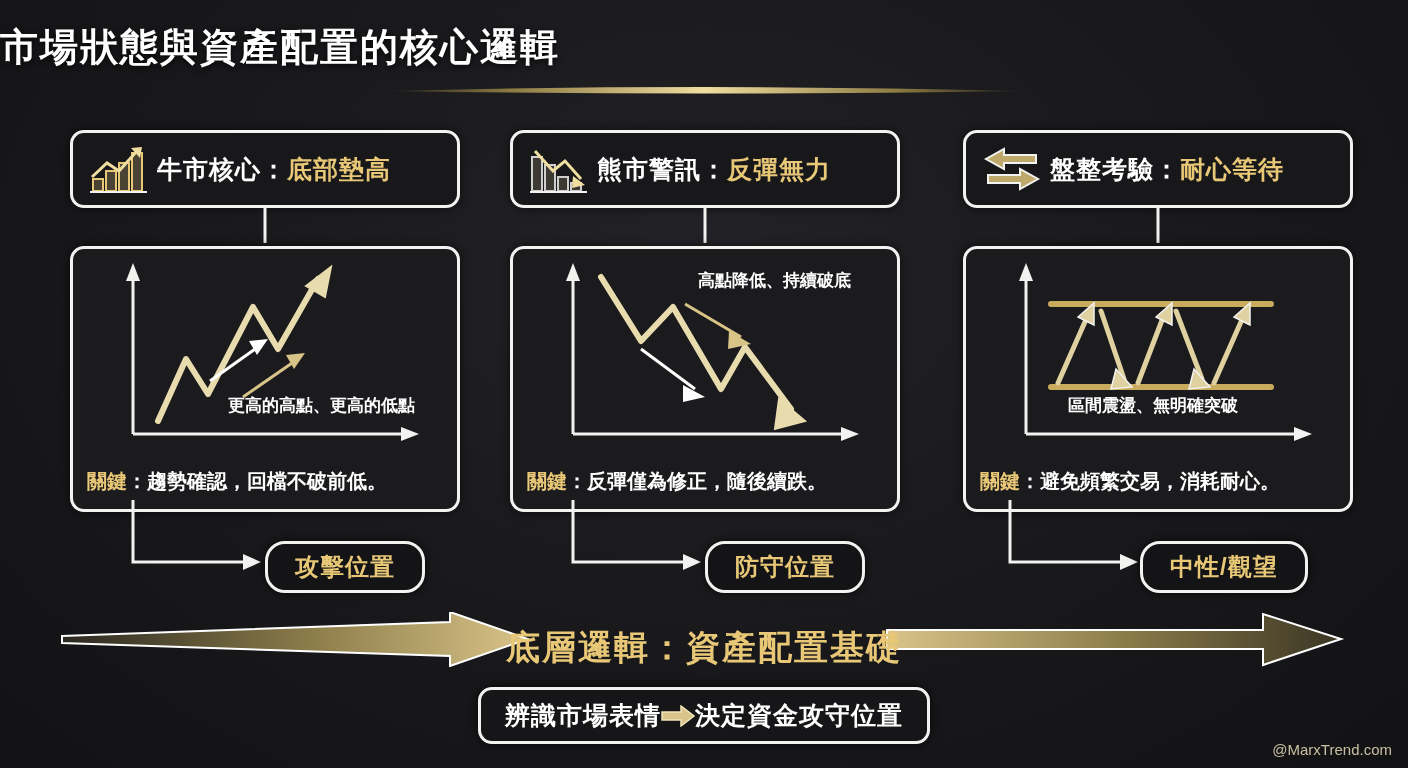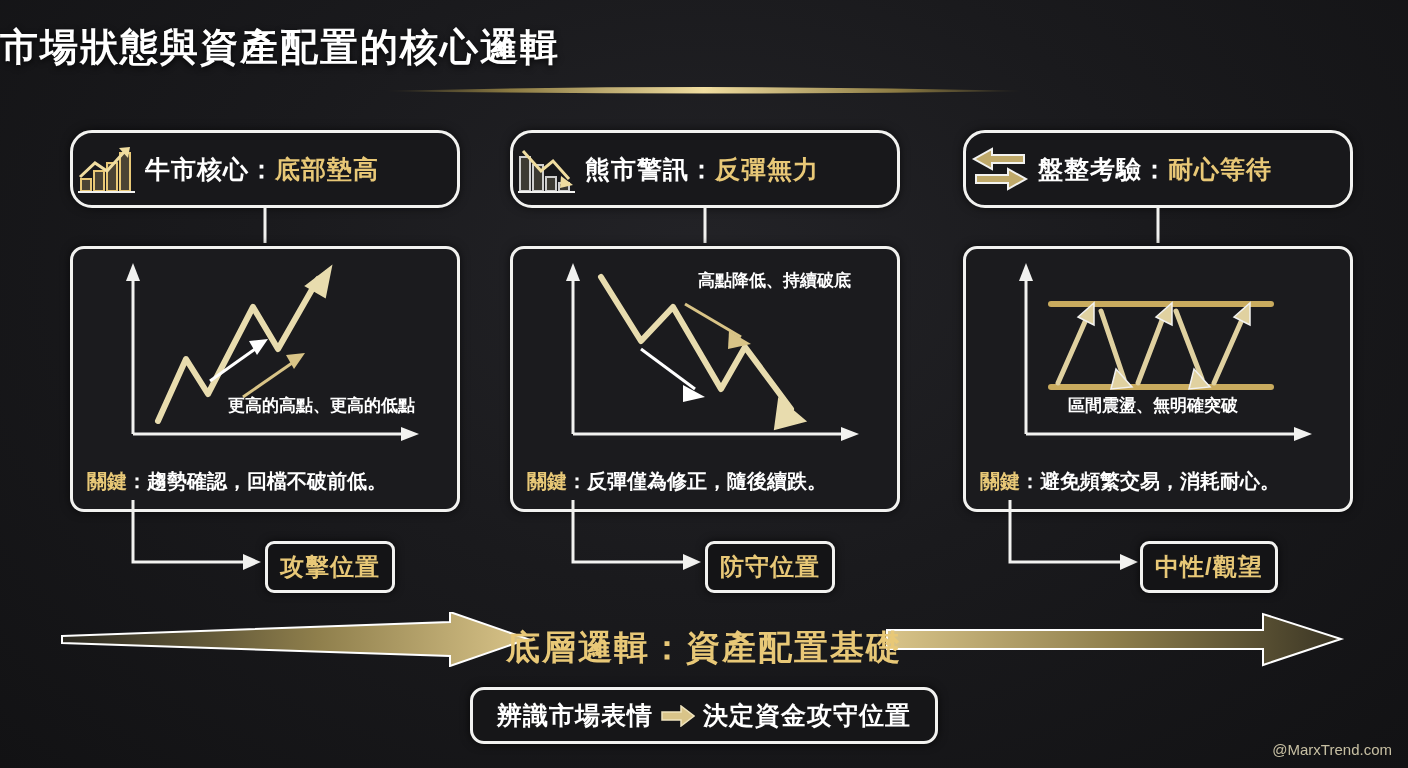--- a/index.html
+++ b/index.html
@@ -21,22 +21,22 @@
   .title-underline{position:absolute;left:50%;top:83px;transform:translateX(-50%);
      width:660px;height:14px;}
 
   
   .col{position:absolute;top:130px;width:390px;}
   .col.c1{left:70px;}
   .col.c2{left:510px;}
   .col.c3{left:946px;margin-left:17px;}
 
   .header-box{
-    position:relative;height:72px;border:3px solid #f2f2f0;border-radius:22px;
-    background:#18181b;display:flex;align-items:center;padding:0 2px;
+    position:relative;height:72px;border:3px solid #f2f2f0;border-radius:14px;
+    background:#18181b;display:flex;align-items:center;padding:0 14px;
     box-shadow:0 0 10px rgba(0,0,0,.6);
   }
   .header-icon{width:64px;height:52px;flex:0 0 64px;margin-right:6px;}
   .header-text{font-size:25px;font-weight:bold;letter-spacing:1px;white-space:nowrap;}
   .header-text .w{color:#ffffff;}
   .header-text .g{color:#e8c877;}
 
   .connector-v{position:absolute;left:50%;top:72px;width:3px;height:38px;
      background:#f2f2f0;transform:translateX(-50%);}
 
@@ -50,37 +50,37 @@
     position:absolute;color:#ffffff;font-size:17px;font-weight:bold;white-space:nowrap;
   }
   .panel-key{
     position:absolute;left:14px;bottom:14px;font-size:20px;font-weight:bold;white-space:nowrap;
   }
   .panel-key .g{color:#e8c877;}
   .panel-key .w{color:#ffffff;}
 
   
   .badge{
-    position:absolute;border:3px solid #f2f2f0;border-radius:9px;background:#141416;
+    position:absolute;border:3px solid #f2f2f0;border-radius:20px;background:#141416;
     color:#e8c877;font-size:24px;font-weight:bold;letter-spacing:1px;
-    padding:7px 12px;white-space:nowrap;box-shadow:0 0 8px rgba(0,0,0,.7);
+    padding:7px 27px;white-space:nowrap;box-shadow:0 0 8px rgba(0,0,0,.7);
   }
   .badge.b1{left:265px;top:541px;}
   .badge.b2{left:705px;top:541px;}
   .badge.b3{left:1140px;top:541px;}
 
   
   .bottom-label{
     position:absolute;left:0;right:0;top:625px;text-align:center;
     color:#e8c877;font-size:34px;font-weight:bold;letter-spacing:2px;
   }
   .final-box{
     position:absolute;left:50%;top:687px;transform:translateX(-50%);
     border:3px solid #f2f2f0;border-radius:14px;background:#161618;
-    padding:9px 24px;display:flex;align-items:center;gap:8px;
+    padding:9px 24px;display:flex;align-items:center;gap:0;
     box-shadow:0 0 10px rgba(0,0,0,.7);
   }
   .final-box span{color:#ffffff;font-size:25px;font-weight:bold;letter-spacing:1px;white-space:nowrap;}
   .watermark{position:absolute;right:16px;bottom:10px;color:#e6ddbb;
      font-size:15px;opacity:.85;}
 </style>
 </head>
 <body>
 
 <div class="stage">

